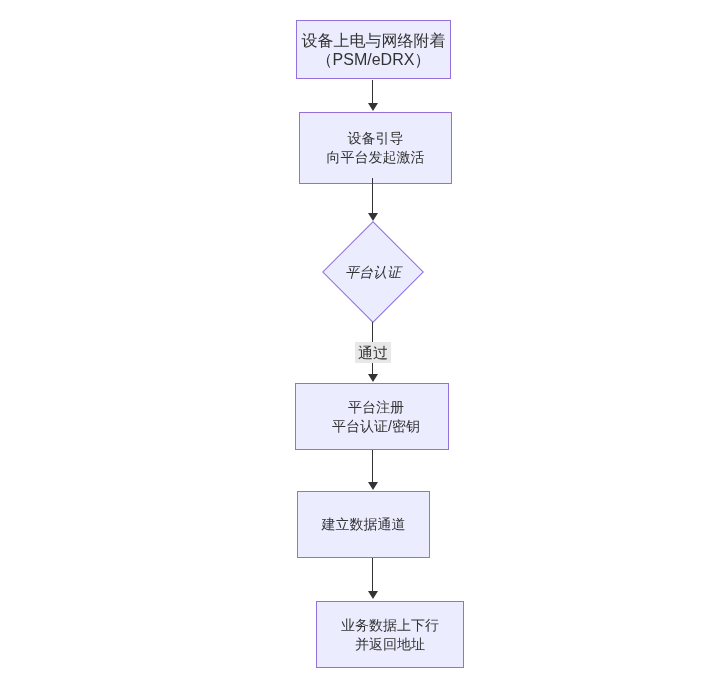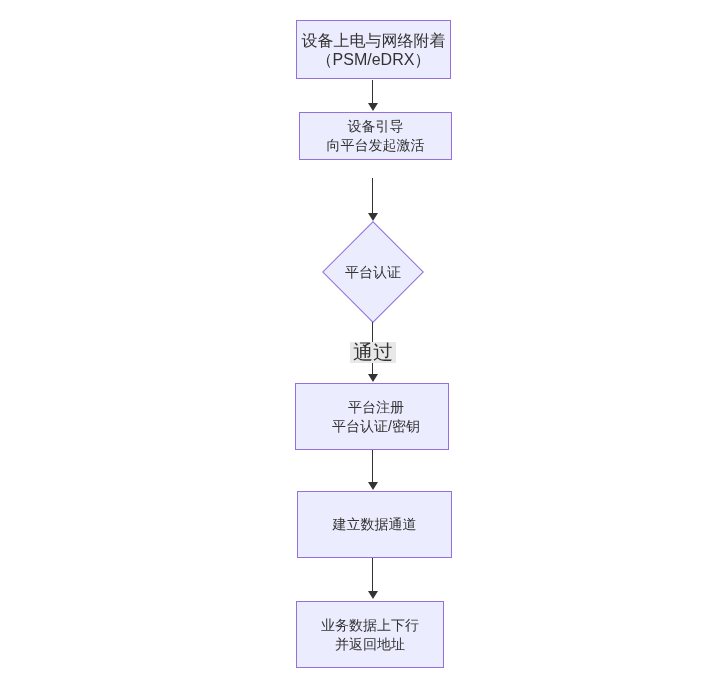--- a/index.html
+++ b/index.html
@@ -26,43 +26,44 @@
     align-items: center;
     justify-content: center;
     text-align: center;
     font-size: 14px;
     line-height: 19px;
     color: var(--text, #333333);
   }
   .node.small { font-size: 16px; line-height: 19px; }
 
   #node-power  { left: 296px; top: 20px;  width: 155px; height: 59px; }
-  #node-boot   { left: 299px; top: 112px; width: 153px; height: 48px; }
+  #node-boot   { left: 299px; top: 112px; width: 153px; height: 72px; }
   #node-reg    { left: 295px; top: 383px; width: 154px; height: 67px; padding-left: 8px; }
-  #node-chan   { left: 297px; top: 491px; width: 155px; height: 67px; }
-  #node-biz    { left: 296px; top: 601px; width: 148px; height: 67px; }
+  #node-chan   { left: 297px; top: 491px; width: 133px; height: 67px; }
+  #node-biz    { left: 316px; top: 601px; width: 148px; height: 67px; }
 
   
   .diamond-shape {
     position: absolute;
     left: 337px; top: 236px;
     width: 72px; height: 72px;
     transform: rotate(45deg);
     background: var(--node-fill, #ECECFF);
     border: 1px solid var(--node-border, #9370DB);
     box-sizing: border-box;
   }
   .diamond-label {
     position: absolute;
     left: 322px; top: 262px;
     width: 102px;
     text-align: center;
     font-size: 14px;
     line-height: 20px;
     color: var(--text, #333333);
+    font-style: italic;
   }
 
   
   .edge-line {
     position: absolute;
     left: 372px;
     width: 1px;
     background: var(--line, #333333);
   }
   #edge1 { top: 80px;  height: 24px; }
@@ -85,21 +86,21 @@
   #arrow3 { top: 374px; }
   #arrow4 { top: 482px; }
   #arrow5 { top: 591px; }
 
   
   .edge-label {
     position: absolute;
     left: 373px; top: 342px;
     transform: translateX(-50%);
     background: var(--edge-label-bg, #e8e8e8);
-    font-size: 20px;
+    font-size: 15px;
     line-height: 19px;
     padding: 1px 3px;
     color: var(--text, #333333);
     white-space: nowrap;
   }
 </style>
 </head>
 <body>
 
 <div class="canvas">

